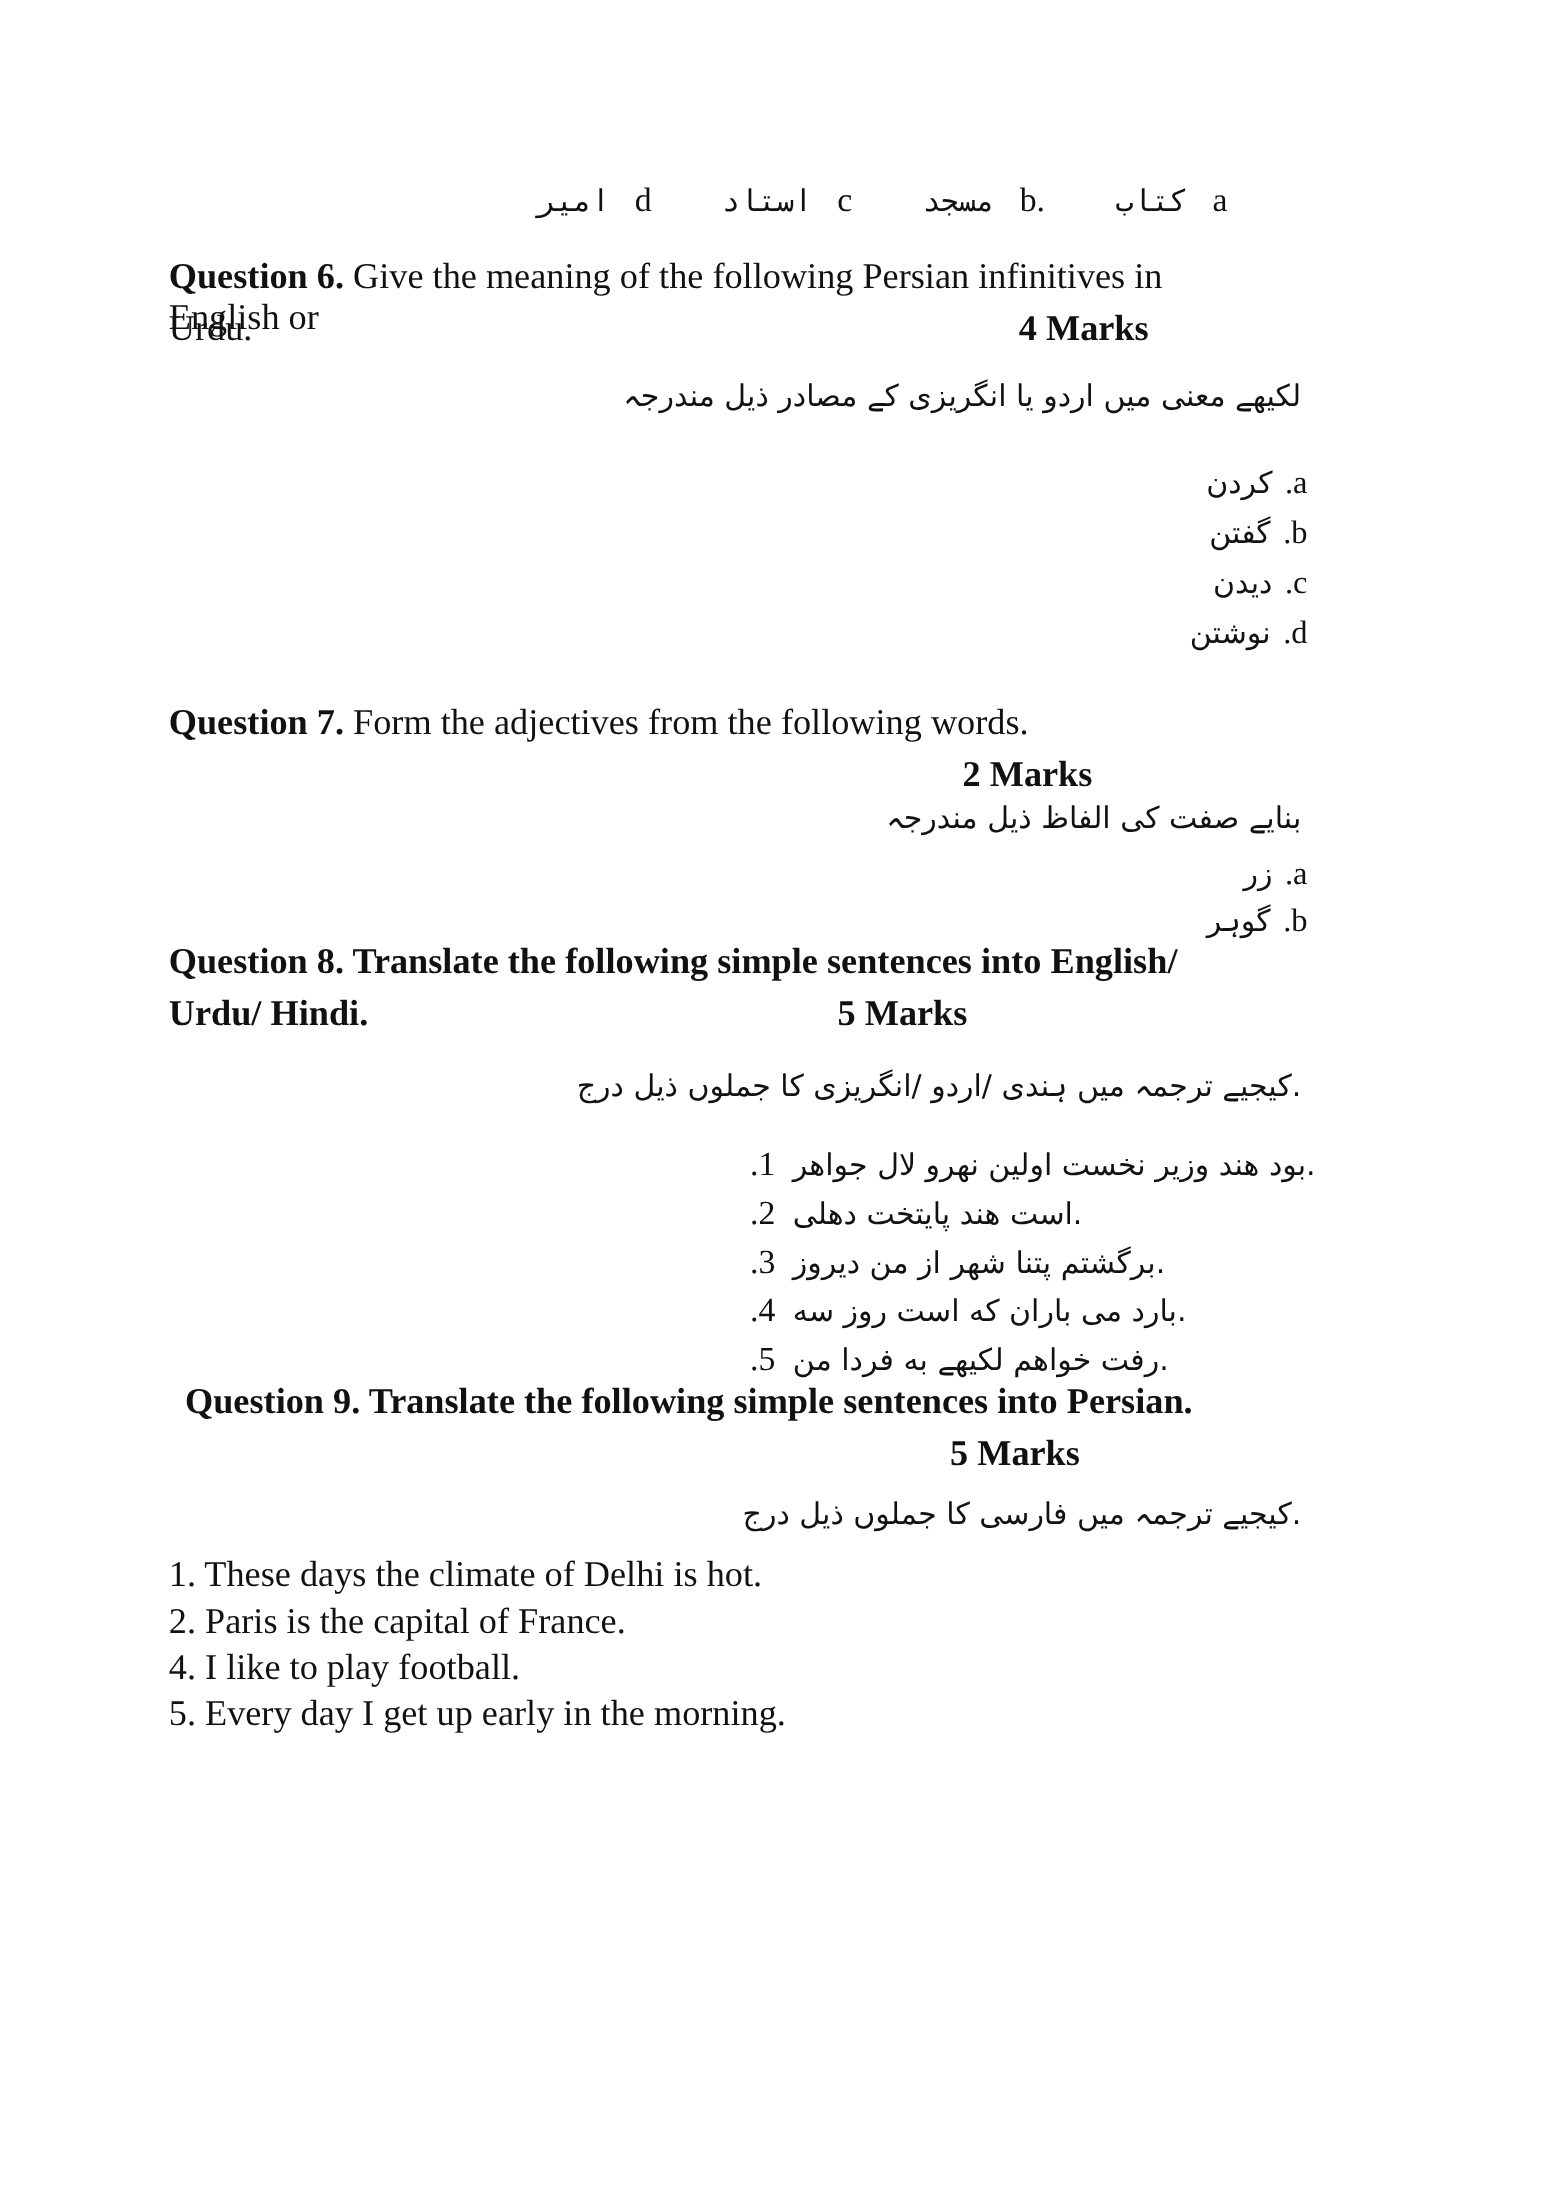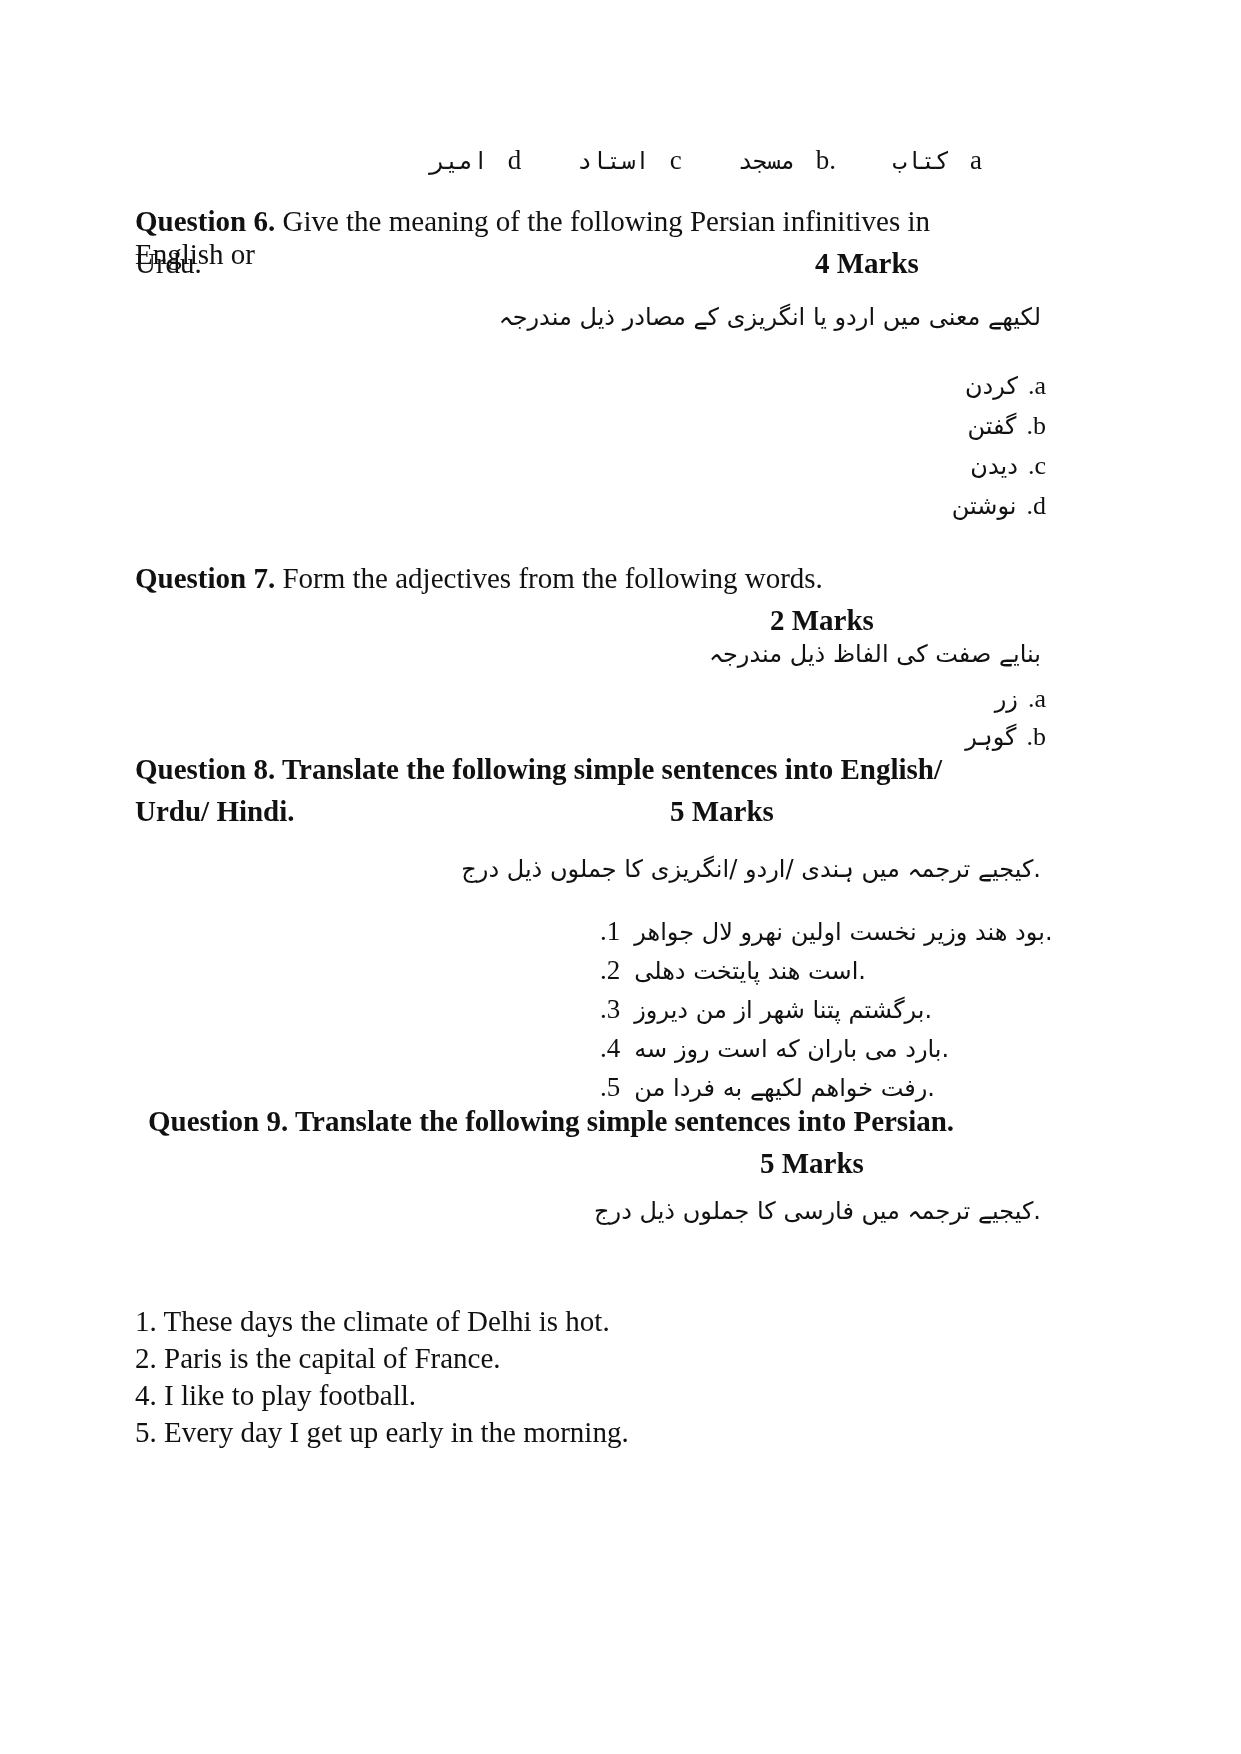--- a/index.html
+++ b/index.html
@@ -51,21 +51,21 @@
   .q8-l1{top:753px;left:135px;}
   .q8-l2{top:795px;left:135px;width:880px;}
   .q8-marks{position:absolute;left:535px;top:0;}
   .q8-urdu{top:855px;}
   .q8-list{top:912px;left:600px;font-family:"DejaVu Sans",sans-serif;font-size:24px;}
   .q8-item{display:flex;direction:ltr;gap:14px;line-height:38px;align-items:baseline;}
   .q8-item .num{font-family:"Liberation Serif",serif;font-size:27px;}
   .q9-line{top:1105px;left:148px;}
   .q9-marks{top:1147px;left:760px;}
   .q9-urdu{top:1197px;}
-  .q9-list{top:1303px;left:135px;font-family:Liberation Serif, serif;}
+  .q9-list{top:1242px;left:135px;font-family:Liberation Serif, serif;}
   .q9-item{line-height:37px;}
   .section-row{top:1516px;left:135px;right:135px;}
   .sec-title{position:absolute;left:210px;top:0;}
   .sec-marks{position:absolute;left:725px;top:0;}
 </style>
 </head>
 <body>
 
 <div class="page">
 

